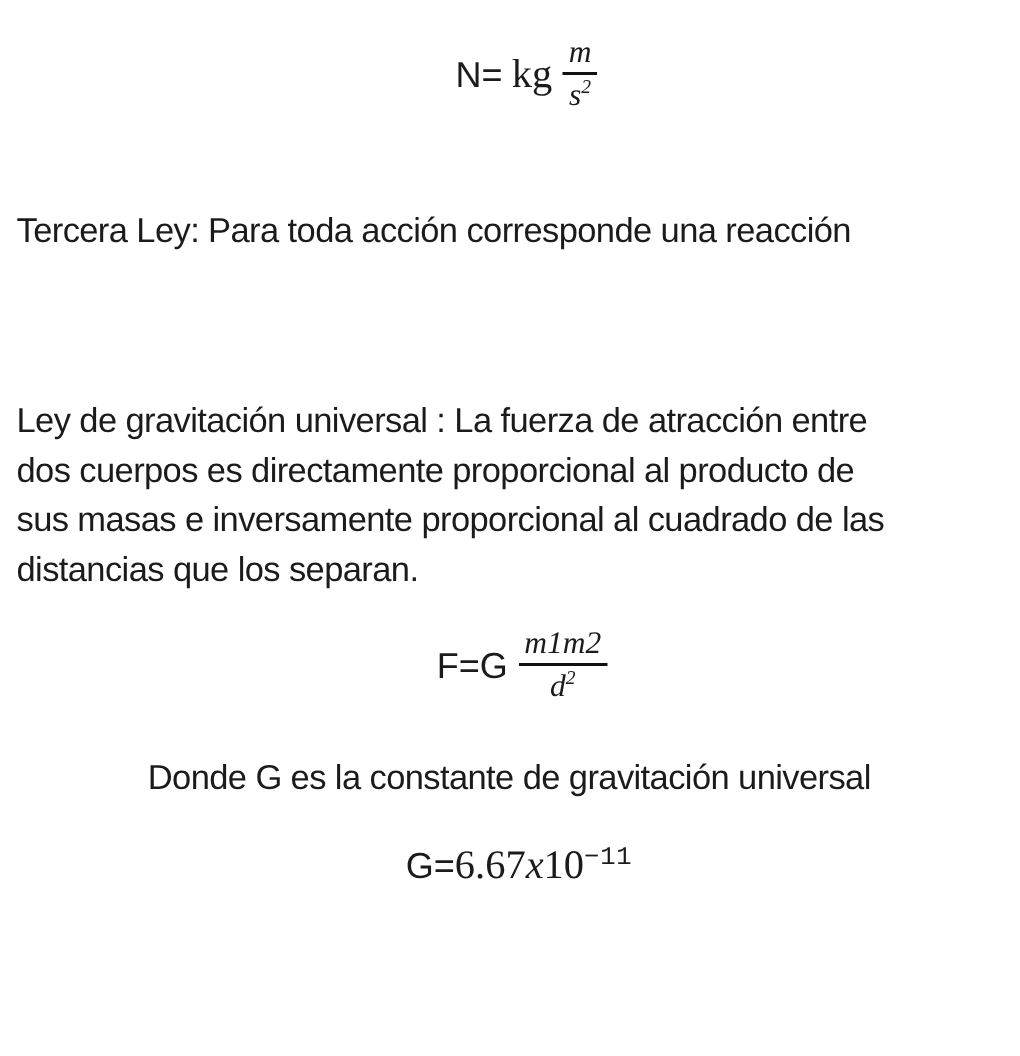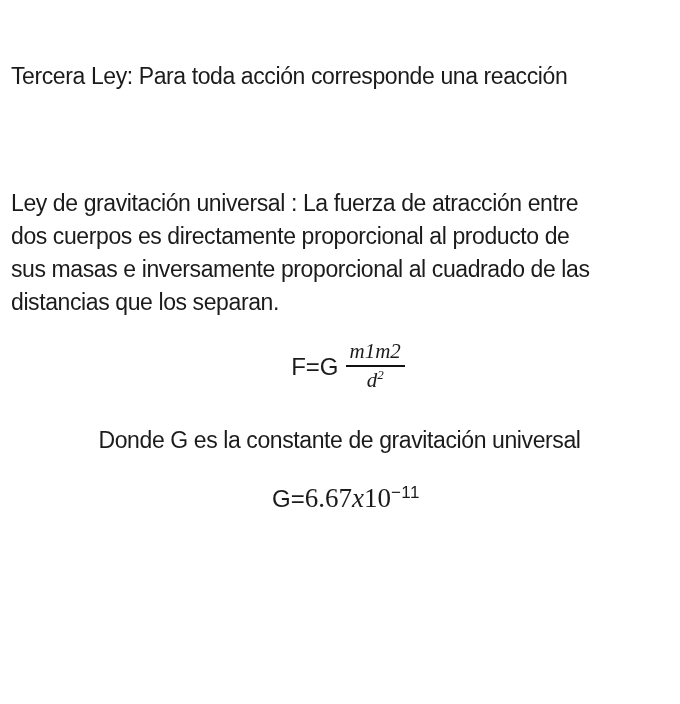--- a/index.html
+++ b/index.html
@@ -70,33 +70,36 @@
     line-height: 0;
   }
   .const-serif {
     font-family: Liberation Serif, serif;
     font-size: 27px;
   }
   .const-x {
     font-style: italic;
   }
   .const-exp {
-    font-family: Liberation Sans, sans-serif;
+    font-family: Liberation Mono, monospace;
     font-size: 17px;
     vertical-align: super;
     line-height: 0;
     letter-spacing: 0.5px;
   }
 </style>
 </head>
 <body>
 
 <div>
 
 
+  <div class="formula" id="formula-newton">
+    <span class="math-lhs">N=</span><span class="math-serif">kg</span><span class="frac"><span class="num">m</span><span class="den"><span>s</span><sup>2</sup></span></span>
+  </div>
 
   <p class="para" id="para-third-law">
     <span>Tercera Ley: Para toda acción corresponde una reacción</span><br>
   </p>
 
   <p class="para" id="para-gravitation">
     <span>Ley de gravitación universal : La fuerza de atracción entre</span><br>
     <span>dos cuerpos es directamente proporcional al producto de</span><br>
     <span>sus masas e inversamente proporcional al cuadrado de las</span><br>
     <span>distancias que los separan.</span>

